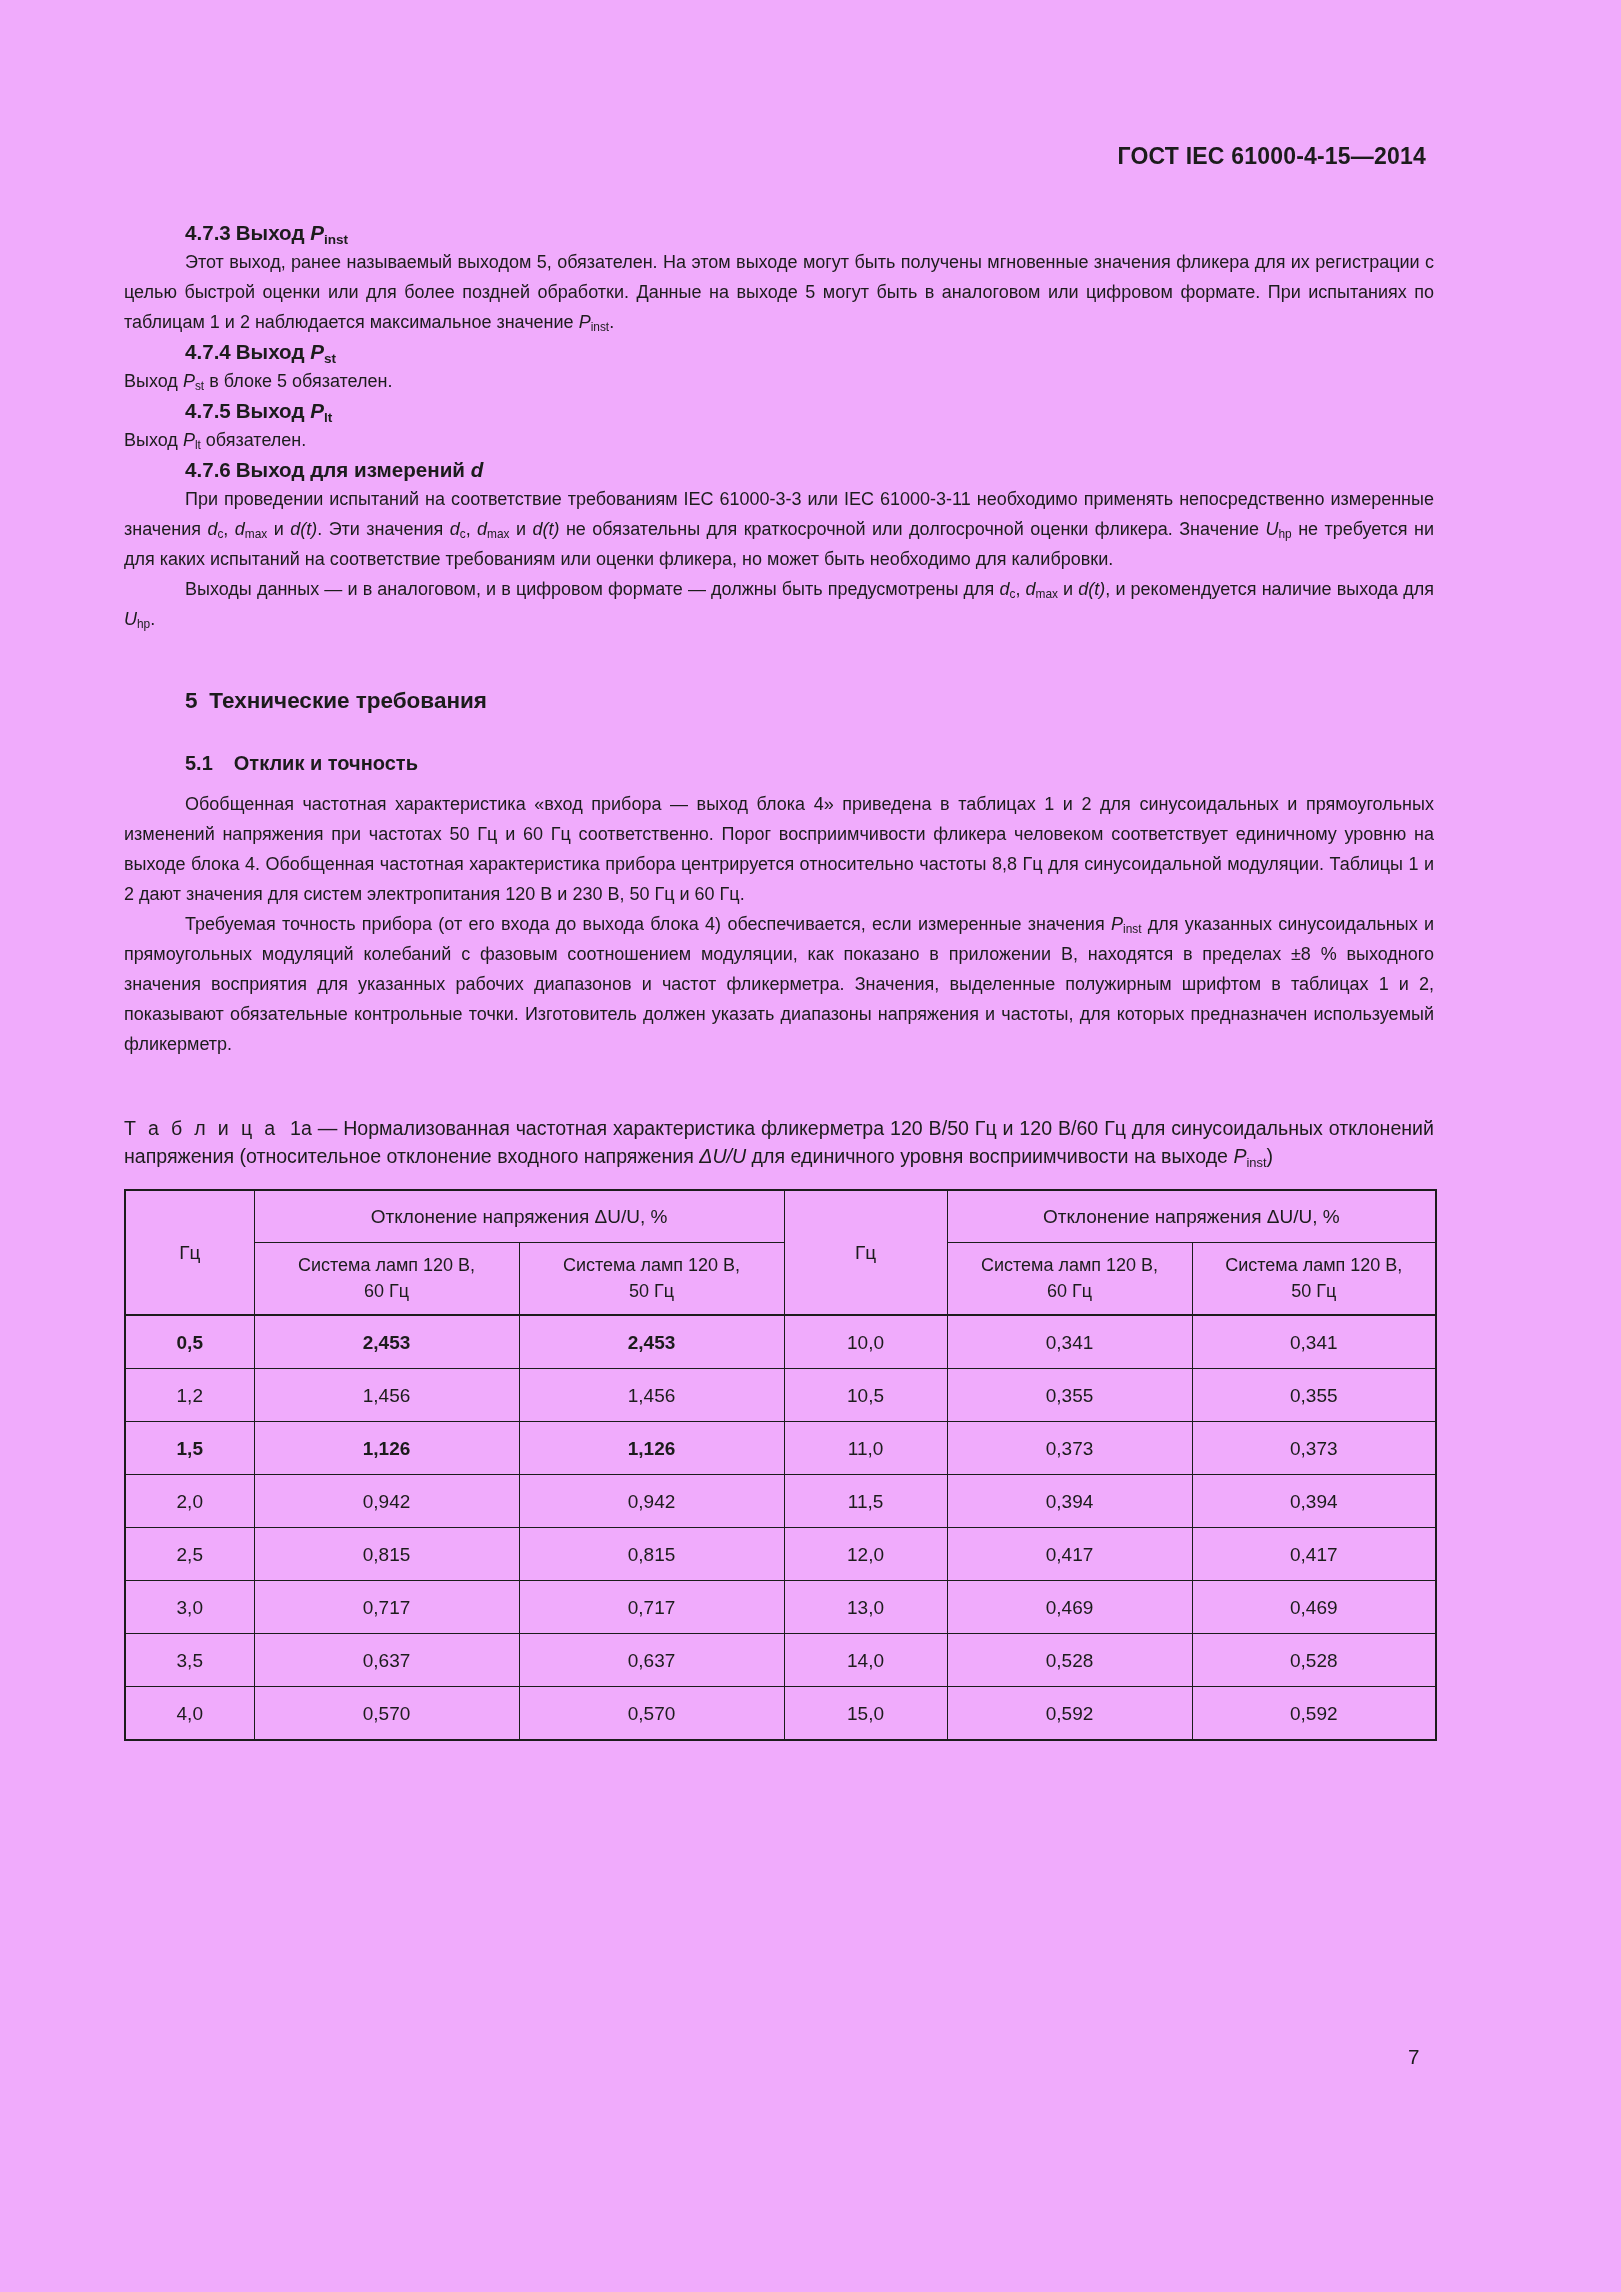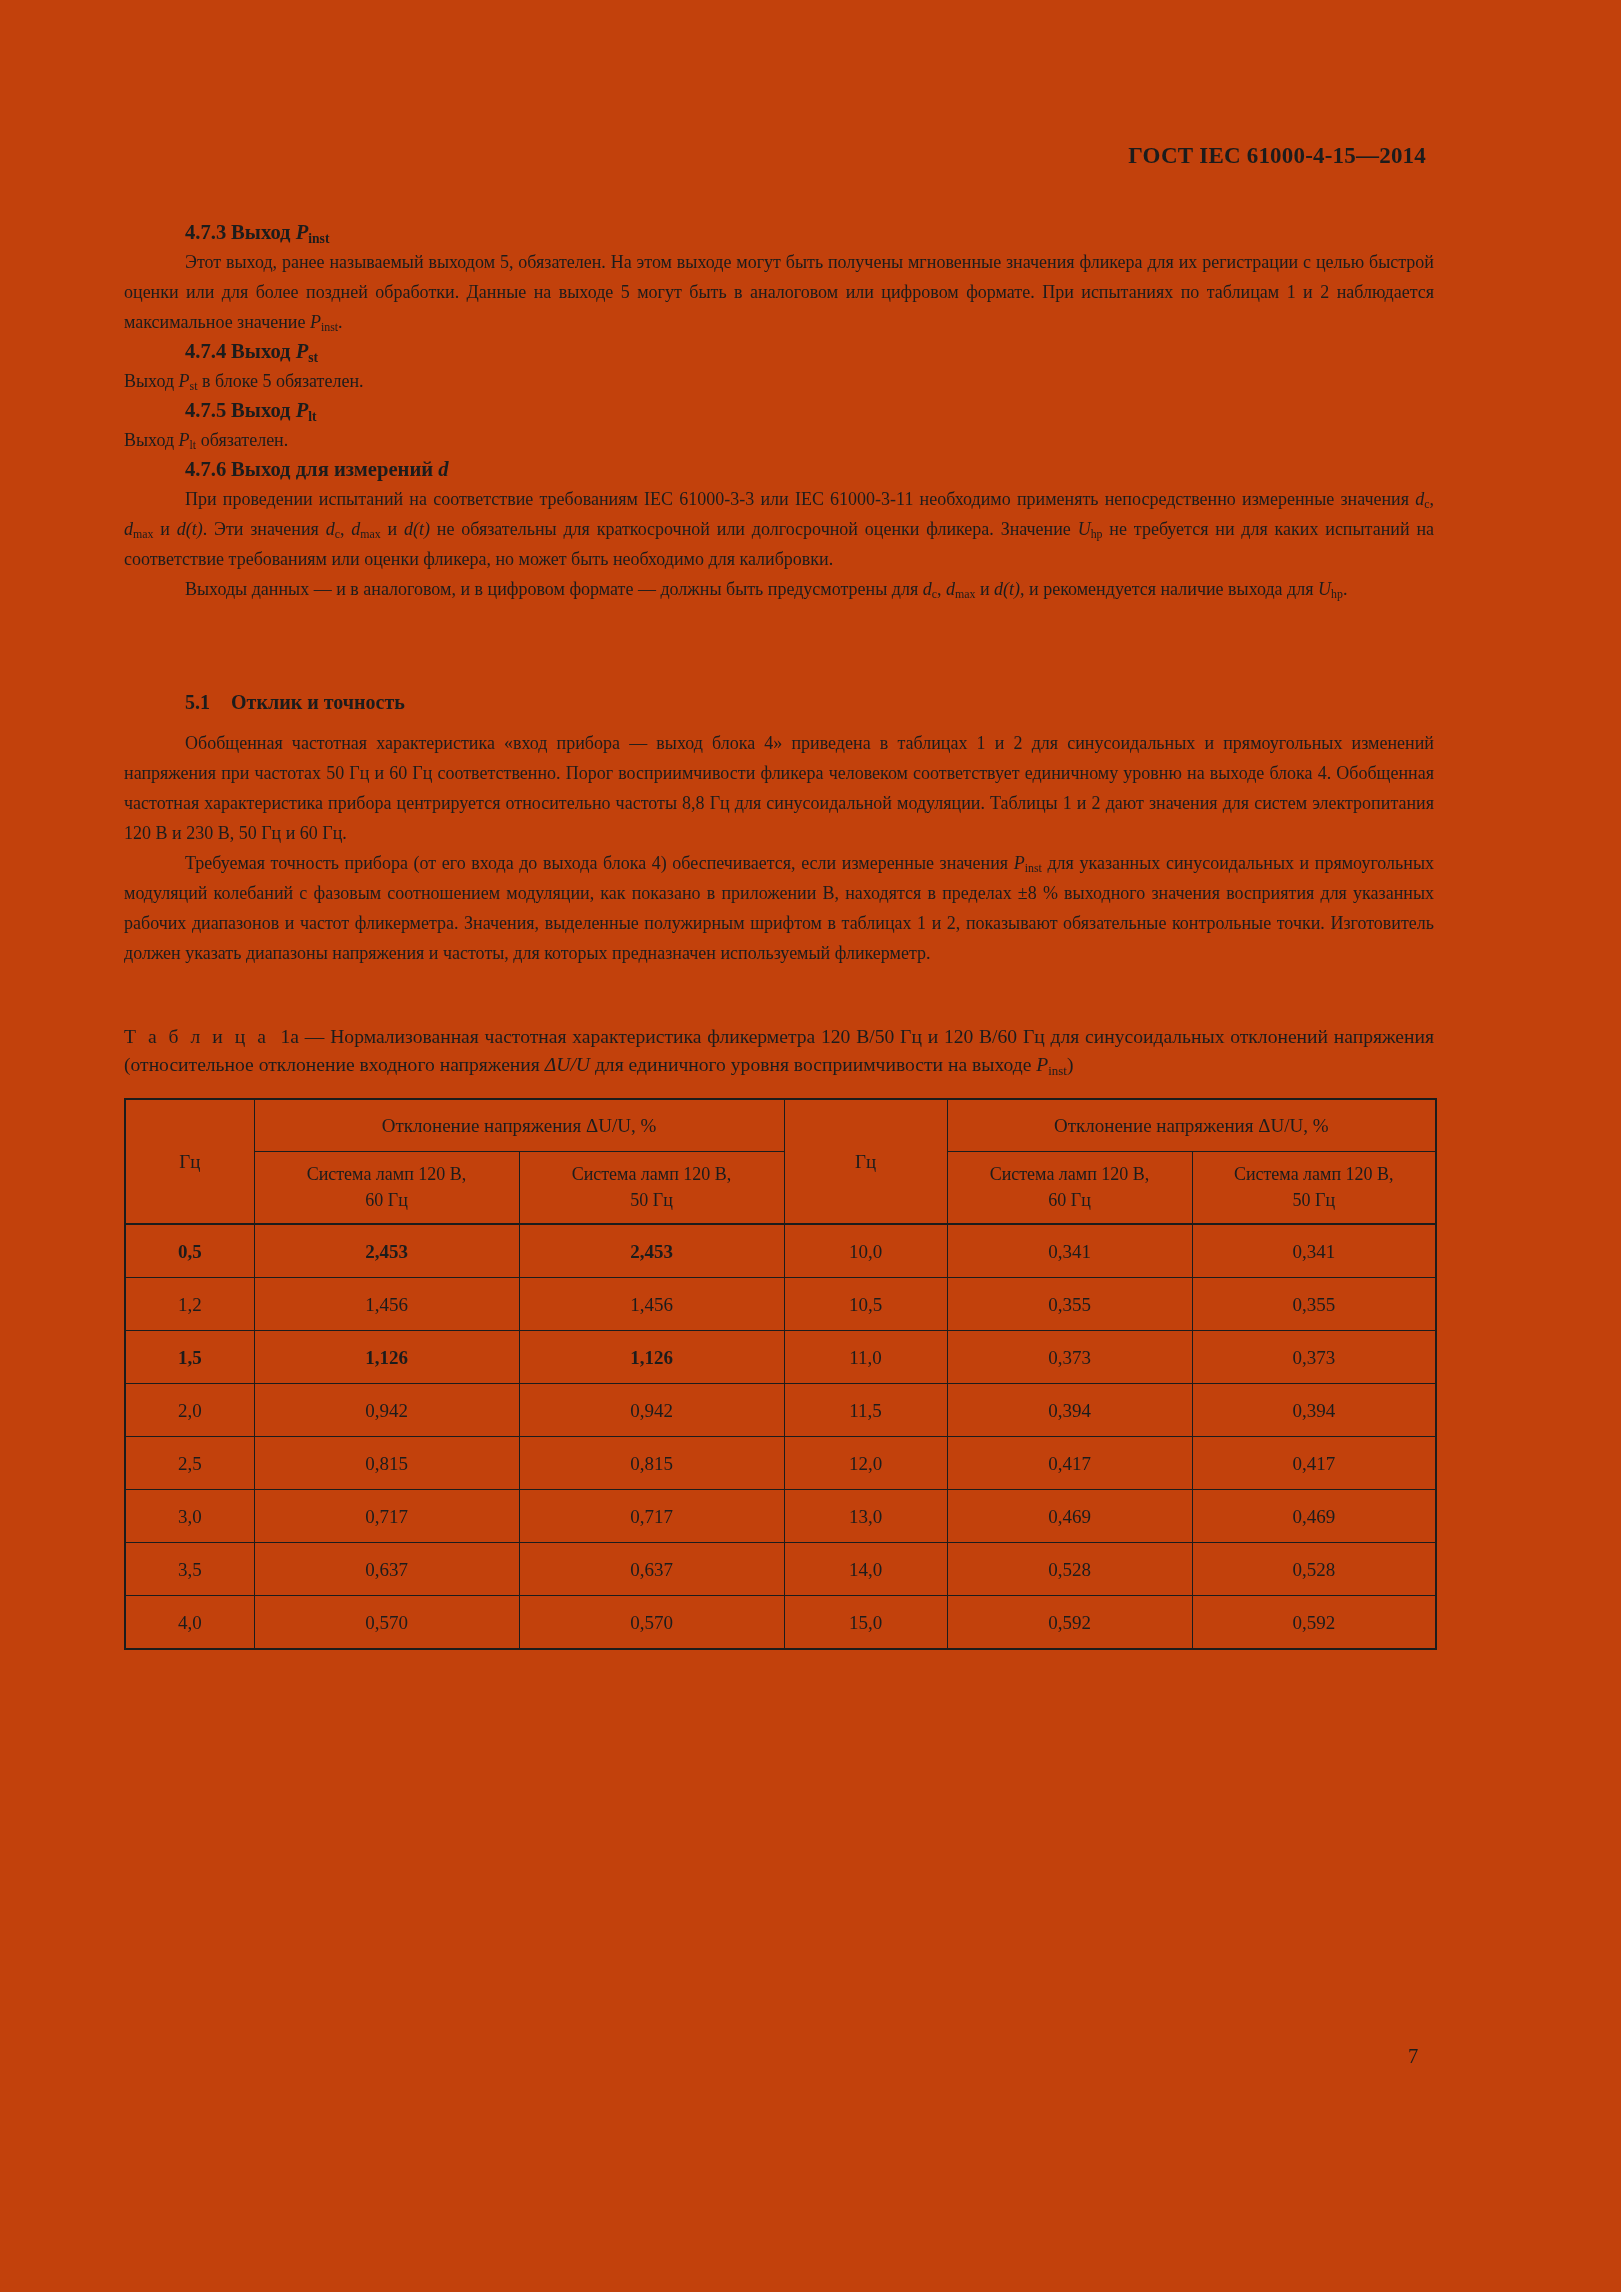--- a/index.html
+++ b/index.html
@@ -12,22 +12,21 @@
     width: 1621px;
     height: 2293px;
     position: relative;
     font-family: "Liberation Sans", sans-serif;
     color: #1c1c1c;
     overflow: hidden;
   }
   .page {
     position: absolute;
     inset: 0;
-    background: #c2410c;
-    font-family: Liberation Serif, serif;
+    background: #f0abfc;
   }
 
   
   .doc-header {
     position: absolute;
     top: 143px;
     right: 195px;
     font-size: 23px;
     font-weight: bold;
     letter-spacing: 0.2px;
@@ -175,20 +174,23 @@
     <h4 class="clause-head">
       <span class="num">4.7.6</span><span>Выход для измерений </span><i class="var">d</i>
     </h4>
 
     <p class="body-par indent"><span>При проведении испытаний на соответствие требованиям IEC 61000-3-3 или IEC 61000-3-11 необходимо применять непосредственно измеренные значения </span><i class="var">d</i><sub>c</sub><span>, </span><i class="var">d</i><sub>max</sub><span> и </span><i class="var">d(t)</i><span>. Эти значения </span><i class="var">d</i><sub>c</sub><span>, </span><i class="var">d</i><sub>max</sub><span> и </span><i class="var">d(t)</i><span> не обязательны для краткосрочной или долгосрочной оценки фликера. Значение </span><i class="var">U</i><sub>hp</sub><span> не требуется ни для каких испытаний на соответствие требованиям или оценки фликера, но может быть необходимо для калибровки.</span></p>
 
     <p class="body-par indent"><span>Выходы данных — и в аналоговом, и в цифровом формате — должны быть предусмотрены для </span><i class="var">d</i><sub>c</sub><span>, </span><i class="var">d</i><sub>max</sub><span> и </span><i class="var">d(t)</i><span>, и рекомендуется наличие выхода для </span><i class="var">U</i><sub>hp</sub><span>.</span></p>
 
     <div class="gap-l"></div>
 
+    <h2 class="sec-head">
+      <span class="num">5</span><span>Технические требования</span>
+    </h2>
 
     <div class="gap-m"></div>
 
     <h3 class="sub-head">
       <span class="num">5.1</span><span>Отклик и точность</span>
     </h3>
 
     <div class="gap-s"></div>
 
     <p class="body-par indent">Обобщенная частотная характеристика «вход прибора — выход блока 4» приведена в таблицах 1 и 2 для синусоидальных и прямоугольных изменений напряжения при частотах 50 Гц и 60 Гц соответственно. Порог восприимчивости фликера человеком соответствует единичному уровню на выходе блока 4. Обобщенная частотная характеристика прибора центрируется относительно частоты 8,8 Гц для синусоидальной модуляции. Таблицы 1 и 2 дают значения для систем электропитания 120 В и 230 В, 50 Гц и 60 Гц.</p>

